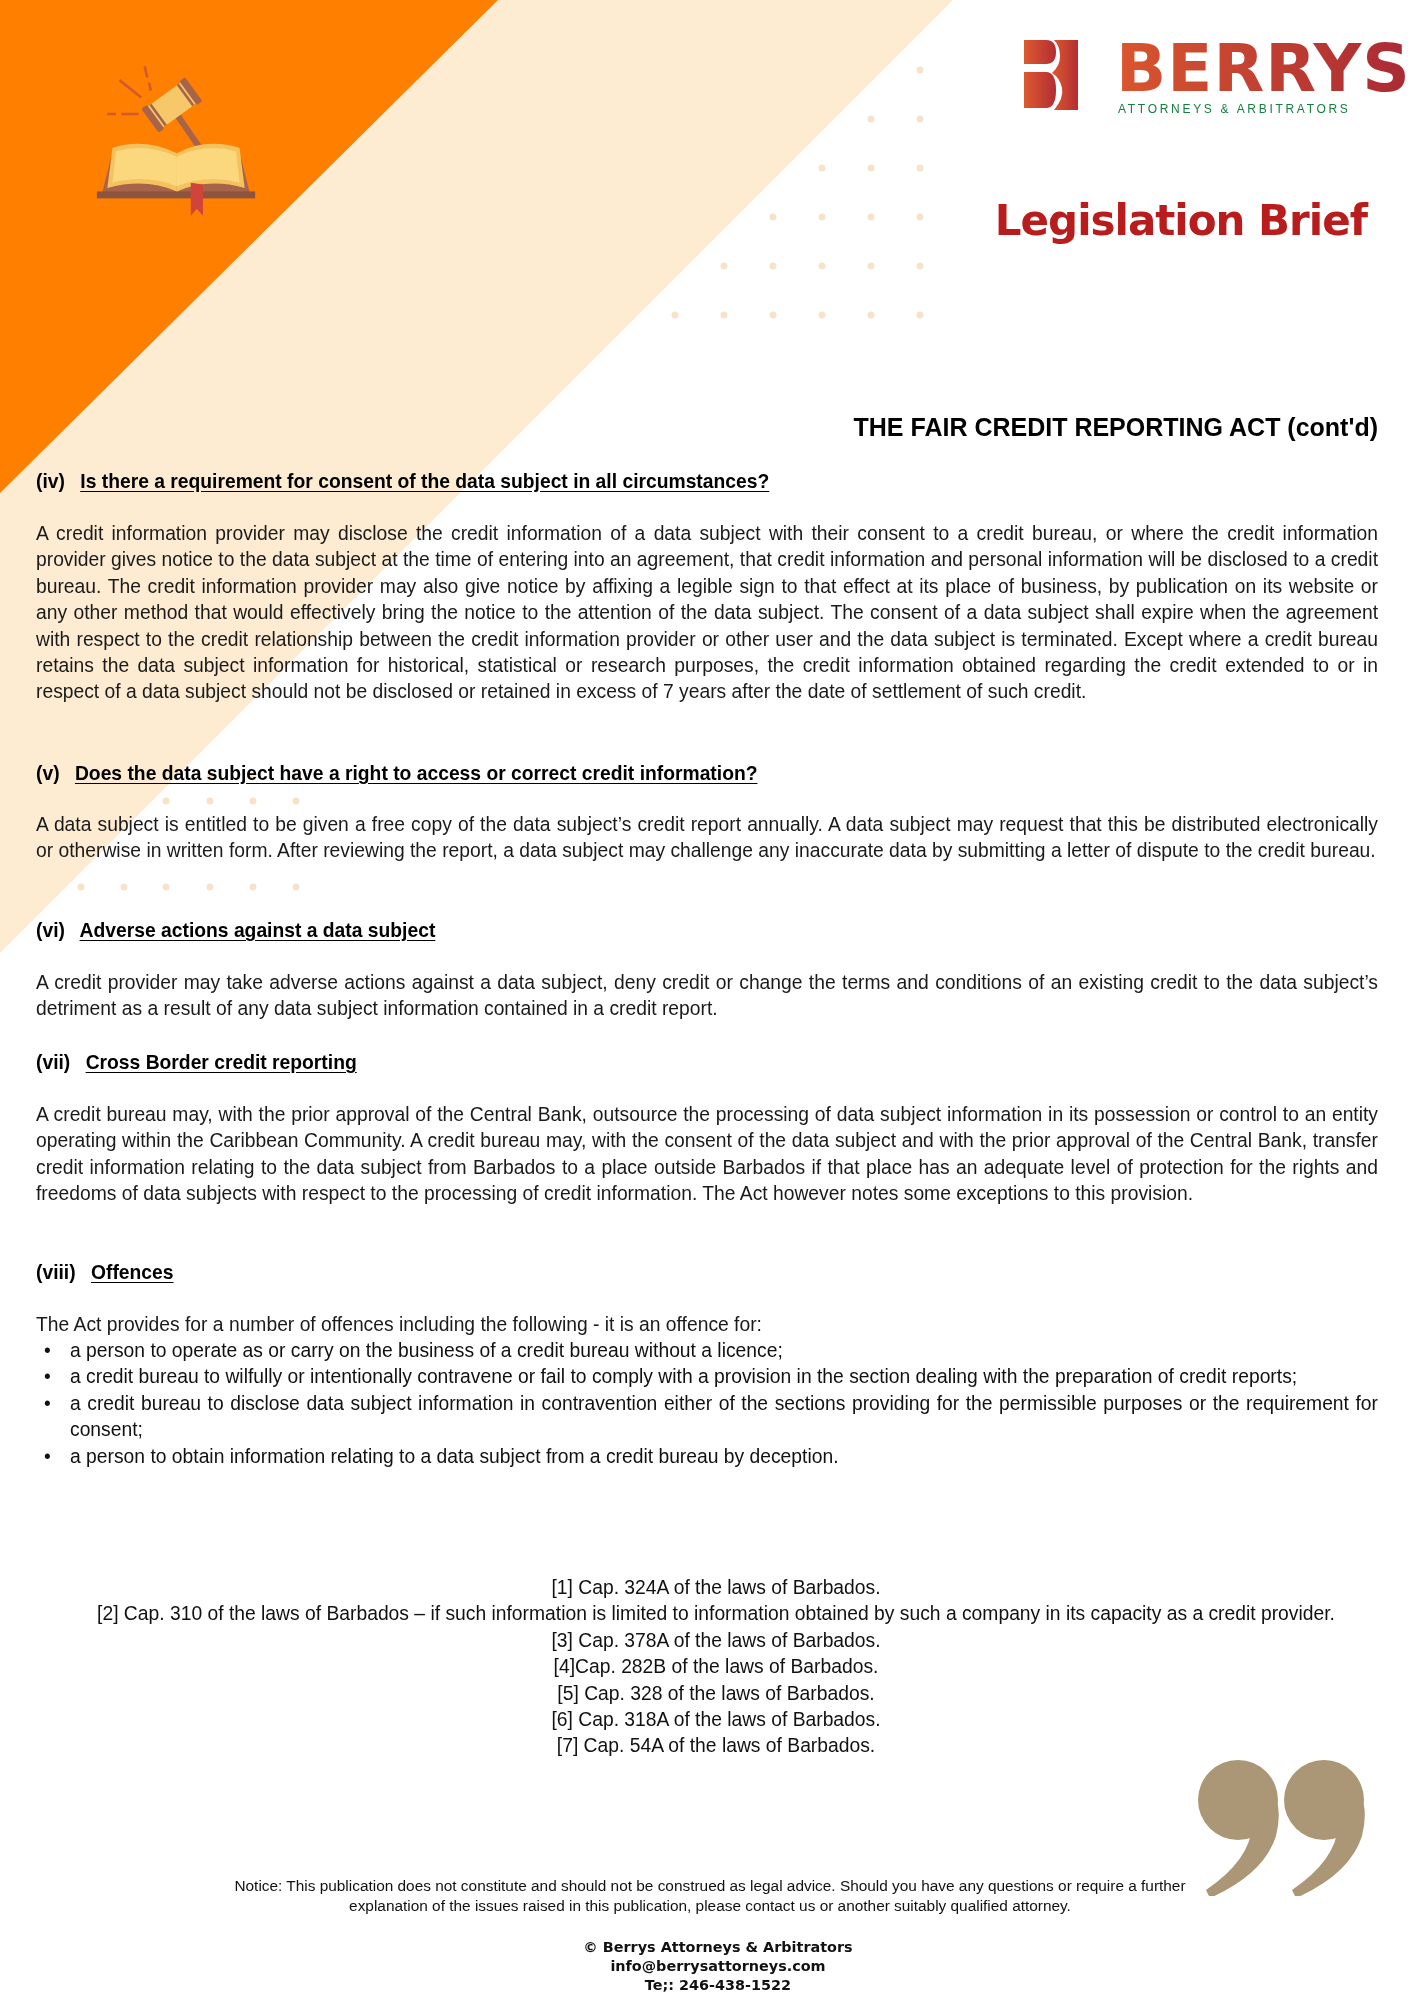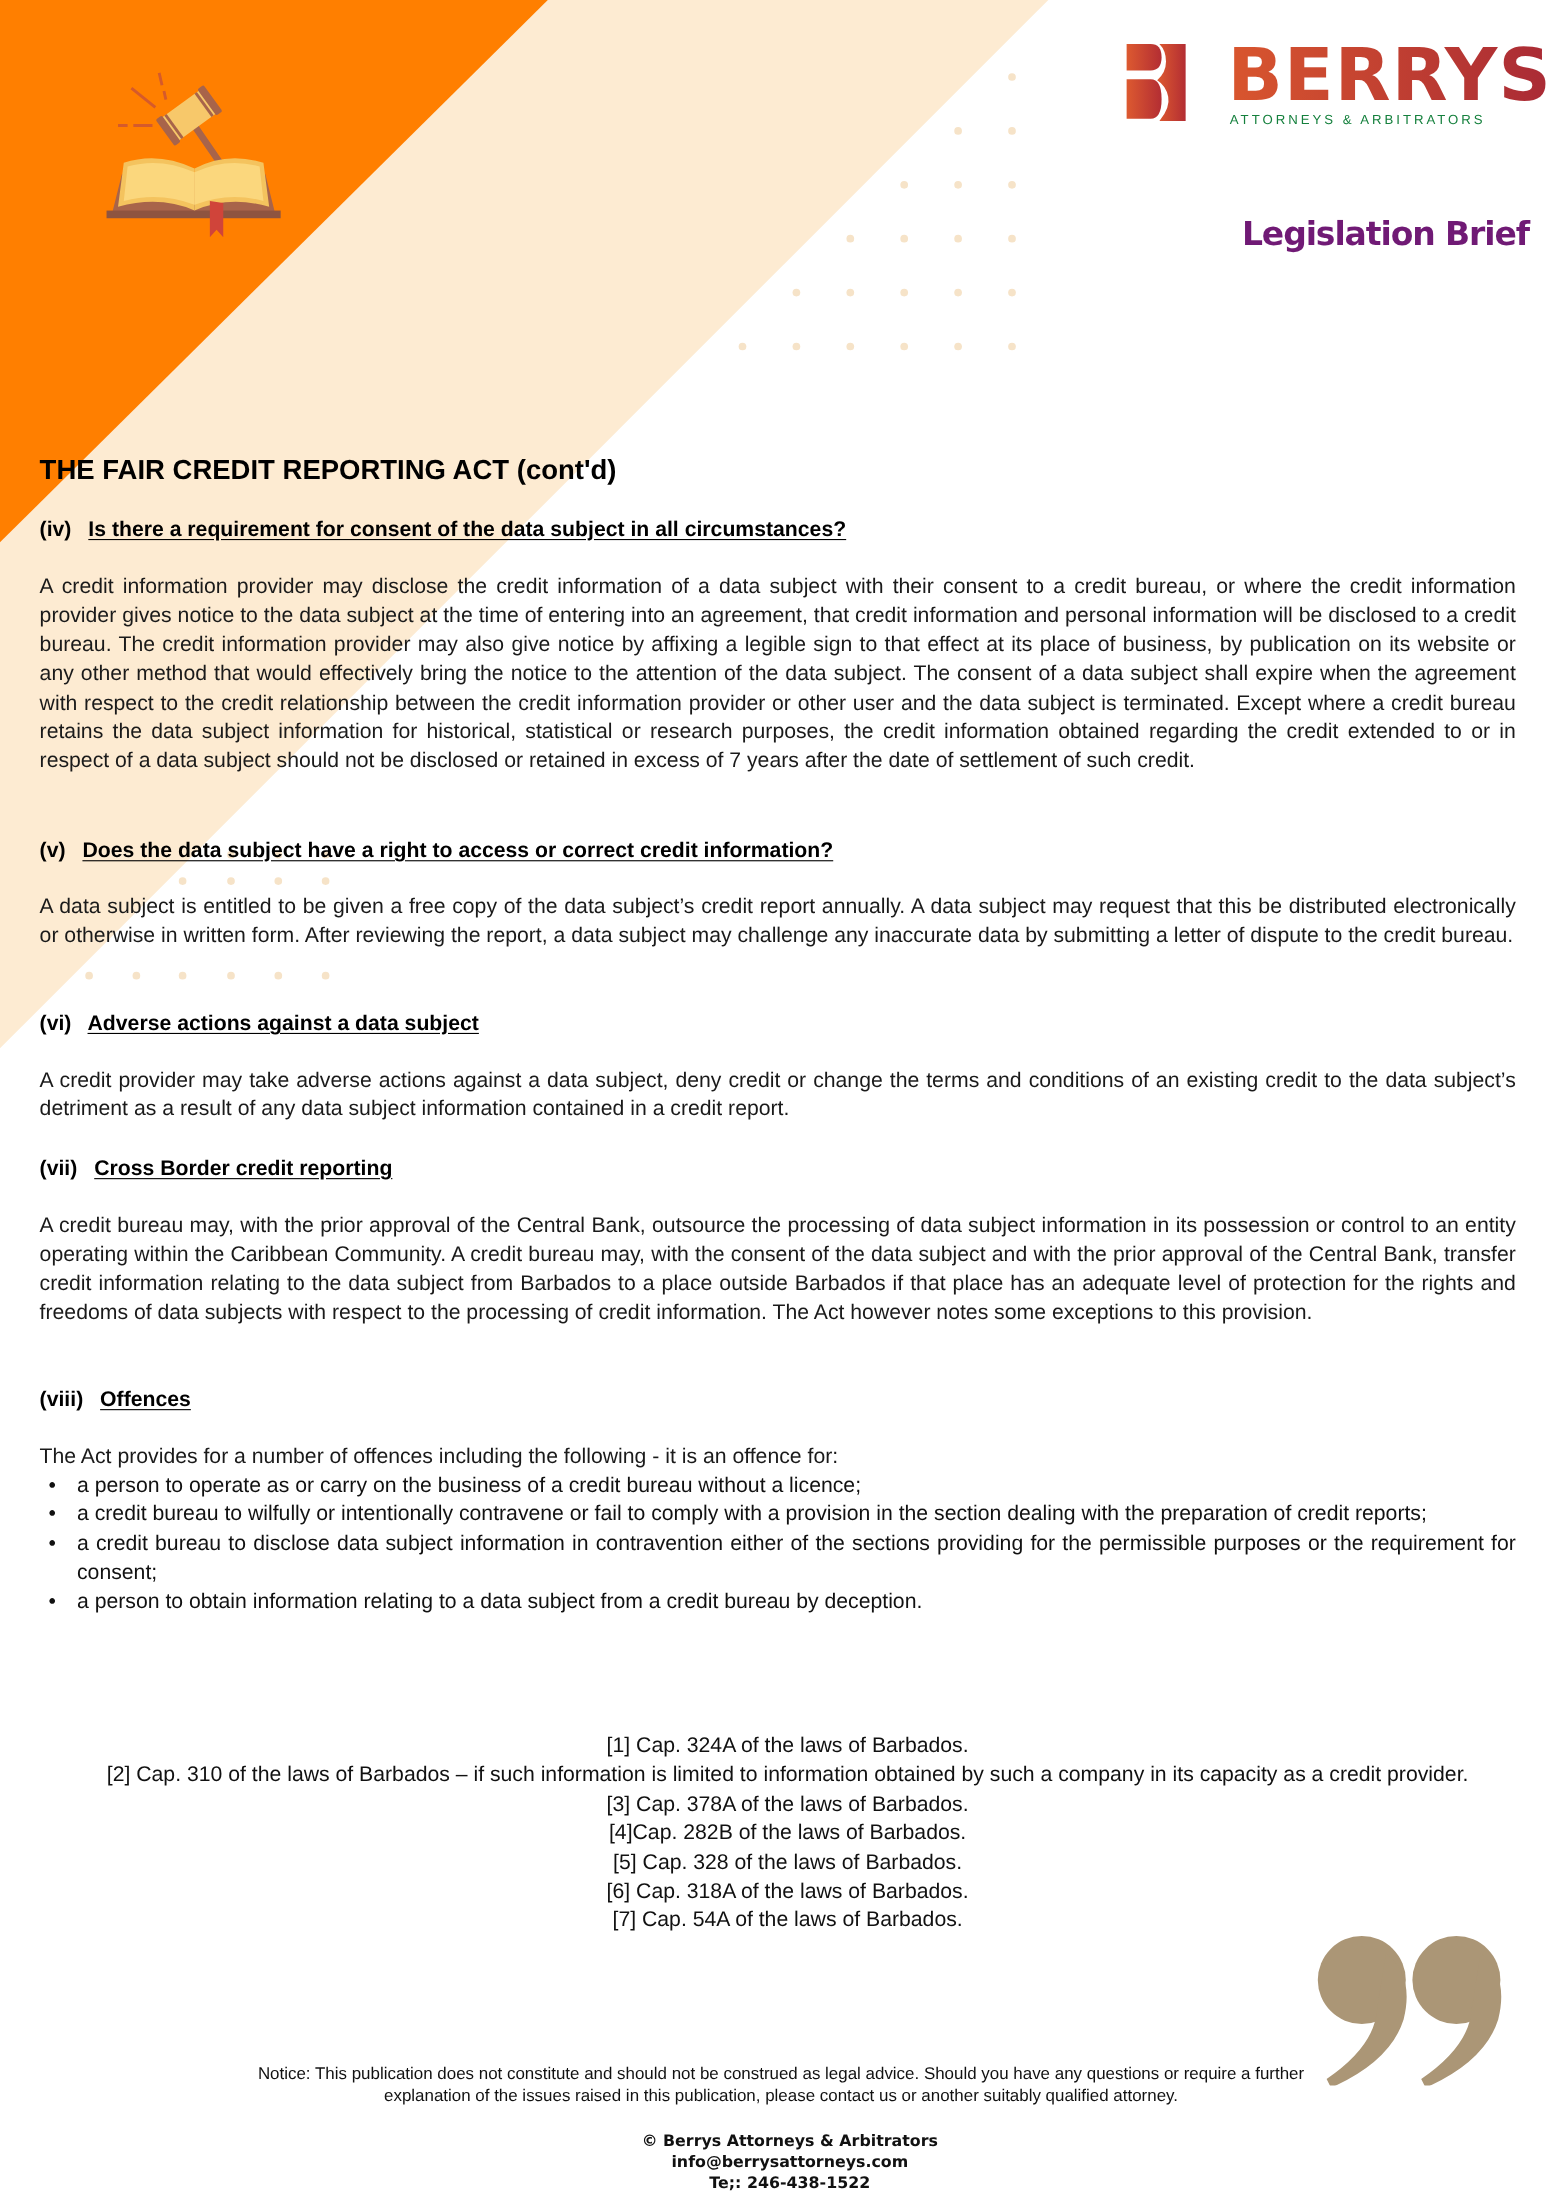--- a/index.html
+++ b/index.html
@@ -6,25 +6,25 @@
   body { width:1414px; height:2000px; position:relative; background:#ffffff; overflow:hidden;
          font-family:"Liberation Sans", sans-serif; color:#111; }
   .bg { position:absolute; left:0; top:0; width:1414px; height:2000px; z-index:0; }
   .logo { position:absolute; left:1024px; top:36px; width:360px; height:80px; z-index:2; }
   .logo-b { position:absolute; left:0; top:2px; width:54px; height:74px; }
   .logo-name { position:absolute; left:92px; top:-6px; font-size:66px; font-weight:bold; letter-spacing:1px;
                color:#c8402c; line-height:78px; font-family:"DejaVu Sans", sans-serif;
                background:linear-gradient(90deg,#d9562e,#a92a35); -webkit-background-clip:text; background-clip:text; -webkit-text-fill-color:transparent; }
   .logo-tag { position:absolute; left:94px; top:66px; font-size:12px; letter-spacing:2.7px; color:#15803d;
               font-family:Liberation Sans, sans-serif; white-space:nowrap; }
-  .brief-title { position:absolute; right:24px; top:196px; font-size:30px; font-weight:bold; color:#701a75;
+  .brief-title { position:absolute; right:47px; top:196px; font-size:42px; font-weight:bold; color:#b91c1c;
                  font-family:"DejaVu Sans", sans-serif; letter-spacing:-1px; z-index:2; }
   .emblem { position:absolute; left:76px; top:46px; width:200px; height:190px; z-index:2; }
   .content { position:absolute; left:36px; top:0; width:1342px; z-index:3; font-size:19.3px; line-height:26.4px; }
-  .doc-title { position:absolute; left:0; width:1342px; top:414px; text-align:left; font-size:25px; font-weight:bold; color:#000; }
+  .doc-title { position:absolute; left:0; width:1342px; top:414px; text-align:right; font-size:25px; font-weight:bold; color:#000; }
   .section-head { position:absolute; left:0; font-weight:bold; font-size:19.3px; color:#000; }
   .section-head .num { margin-right:10px; }
   .section-head .txt { text-decoration:underline; text-underline-offset:3px;margin-top:36px; }
   .para { position:absolute; left:0; width:1342px; text-align:justify; color:#1a1a1a; }
   .para.last-left { text-align-last:left; }
   .bullets { position:absolute; left:0; width:1342px; margin:0; padding:0; list-style:none; }
   .bullets li { position:relative; padding-left:34px; text-align:justify; }
   .bullets li::before { content:"\2022"; position:absolute; left:8px; top:0; }
   .fn { position:absolute; left:0; width:1360px; margin:0; padding:0; list-style:none; font-size:19.3px; line-height:26.4px;text-align:center; }
   .notice { position:absolute; left:200px; top:1876px; width:1020px; text-align:center; font-size:15.4px; line-height:20px; color:#111; z-index:3; }

